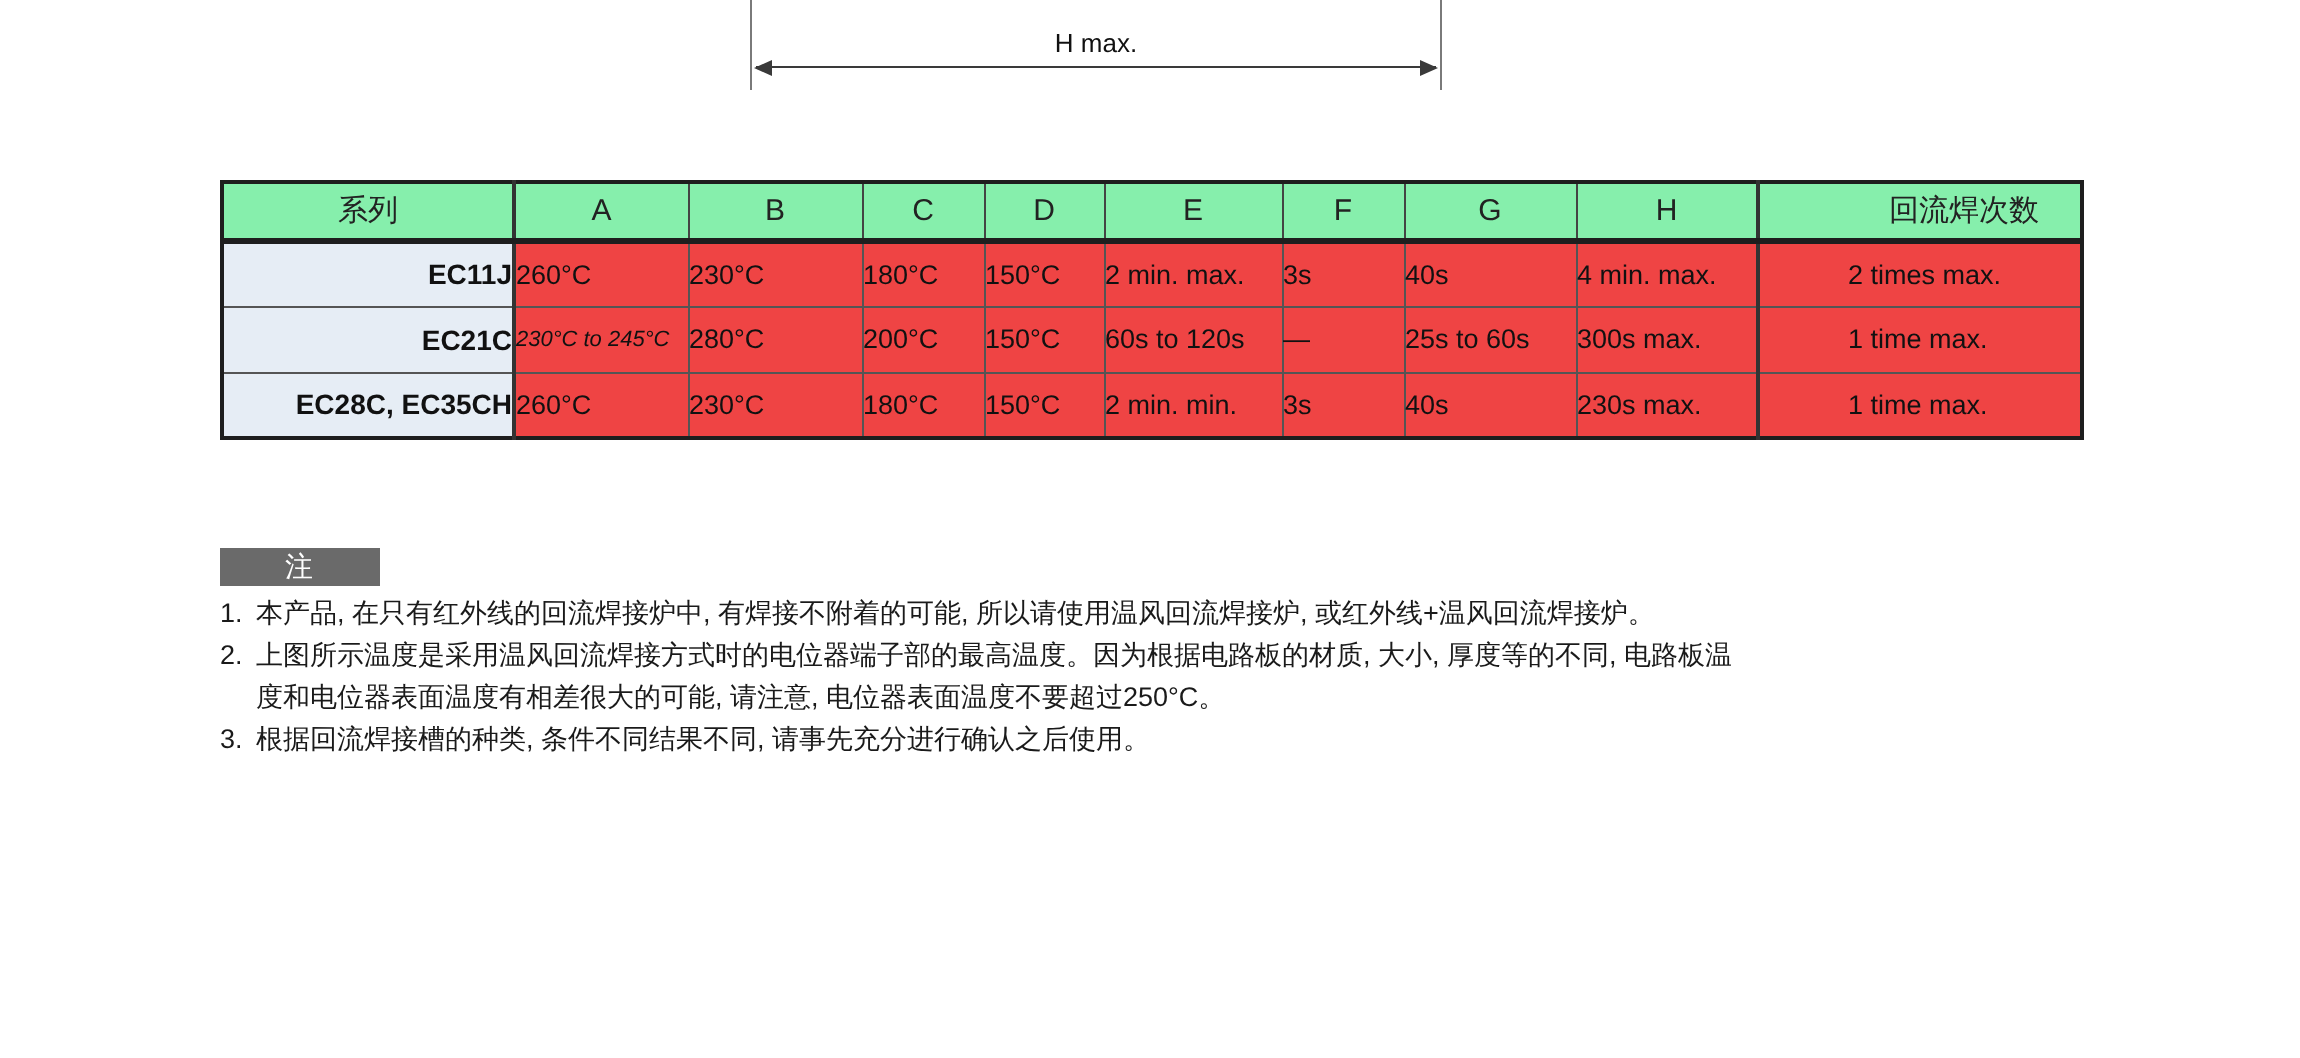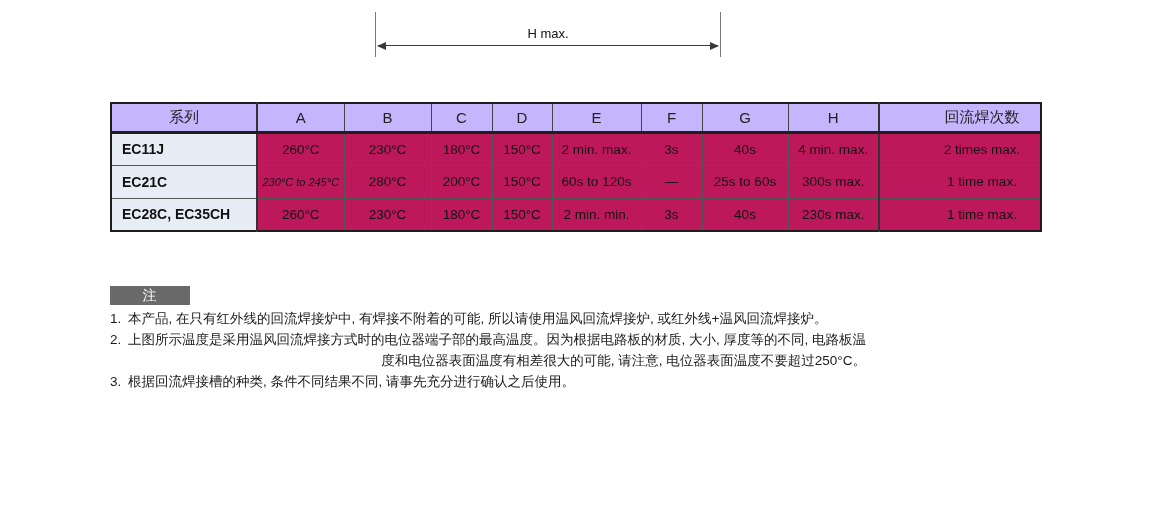--- a/index.html
+++ b/index.html
@@ -5,21 +5,20 @@
   * { margin: 0; padding: 0; box-sizing: border-box; }
   html, body { background: #fff; }
   body { font-family: "Liberation Sans", "DejaVu Sans", sans-serif; }
   .page {
     position: relative;
     width: 1150px;
     height: 378px;
     background: #ffffff;
     overflow: hidden;
     color: #1a1a1a;
-    margin-top: 12px;
   }
 
   
   .dim-ext-line {
     position: absolute;
     top: 0;
     width: 1px;
     height: 45px;
     background: #7a7a7a;
   }
@@ -71,42 +70,41 @@
   .spec-table col.c2 { width: 87px; }
   .spec-table col.c3 { width: 61px; }
   .spec-table col.c4 { width: 60px; }
   .spec-table col.c5 { width: 89px; }
   .spec-table col.c6 { width: 61px; }
   .spec-table col.c7 { width: 86px; }
   .spec-table col.c8 { width: 91px; }
   .spec-table col.c9 { width: 162px; }
   .spec-table th {
     height: 29px;
-    background: #c4b5fd;
+    background: #86efac;
     border-right: 1px solid #444;
     border-bottom: 3px solid #1e1e1e;
     font-weight: normal;
     font-size: 15px;
     text-align: center;
     color: #222;
   }
   .spec-table td {
     height: 33px;
     border: 1px solid #555;
-    text-align: center;
-    background: #be185d;
+    background: #ef4444;
   }
   .spec-table th:first-child,
   .spec-table td:first-child { border-right: 2px solid #333; }
   .spec-table th:last-child,
   .spec-table td:last-child { border-left: 2px solid #333; padding-left: 44px; }
   .spec-table td.series-cell {
     background: #e6edf5;
     font-weight: bold;
-    text-align: left;
+    text-align: right;
     padding-left: 10px;
     font-size: 14px;
   }
   .spec-table td.cell-small { font-size: 11px; font-style: italic; }
 
   
   .note-badge {
     position: absolute;
     left: 110px;
     top: 274px;
@@ -125,21 +123,21 @@
     top: 296px;
     width: 820px;
     font-size: 13.5px;
     color: #1a1a1a;
   }
   .note-item {
     display: flex;
     line-height: 21px;
   }
   .note-num { flex: 0 0 18px; }
-  .note-text { white-space: pre-line; text-align: right; }
+  .note-text { white-space: pre-line; }
 
   
   .footer-brand {
     position: absolute;
     left: 0;
     right: 0;
     top: 502px;
     text-align: left;
     font-size: 20px;
     font-weight: bold;

